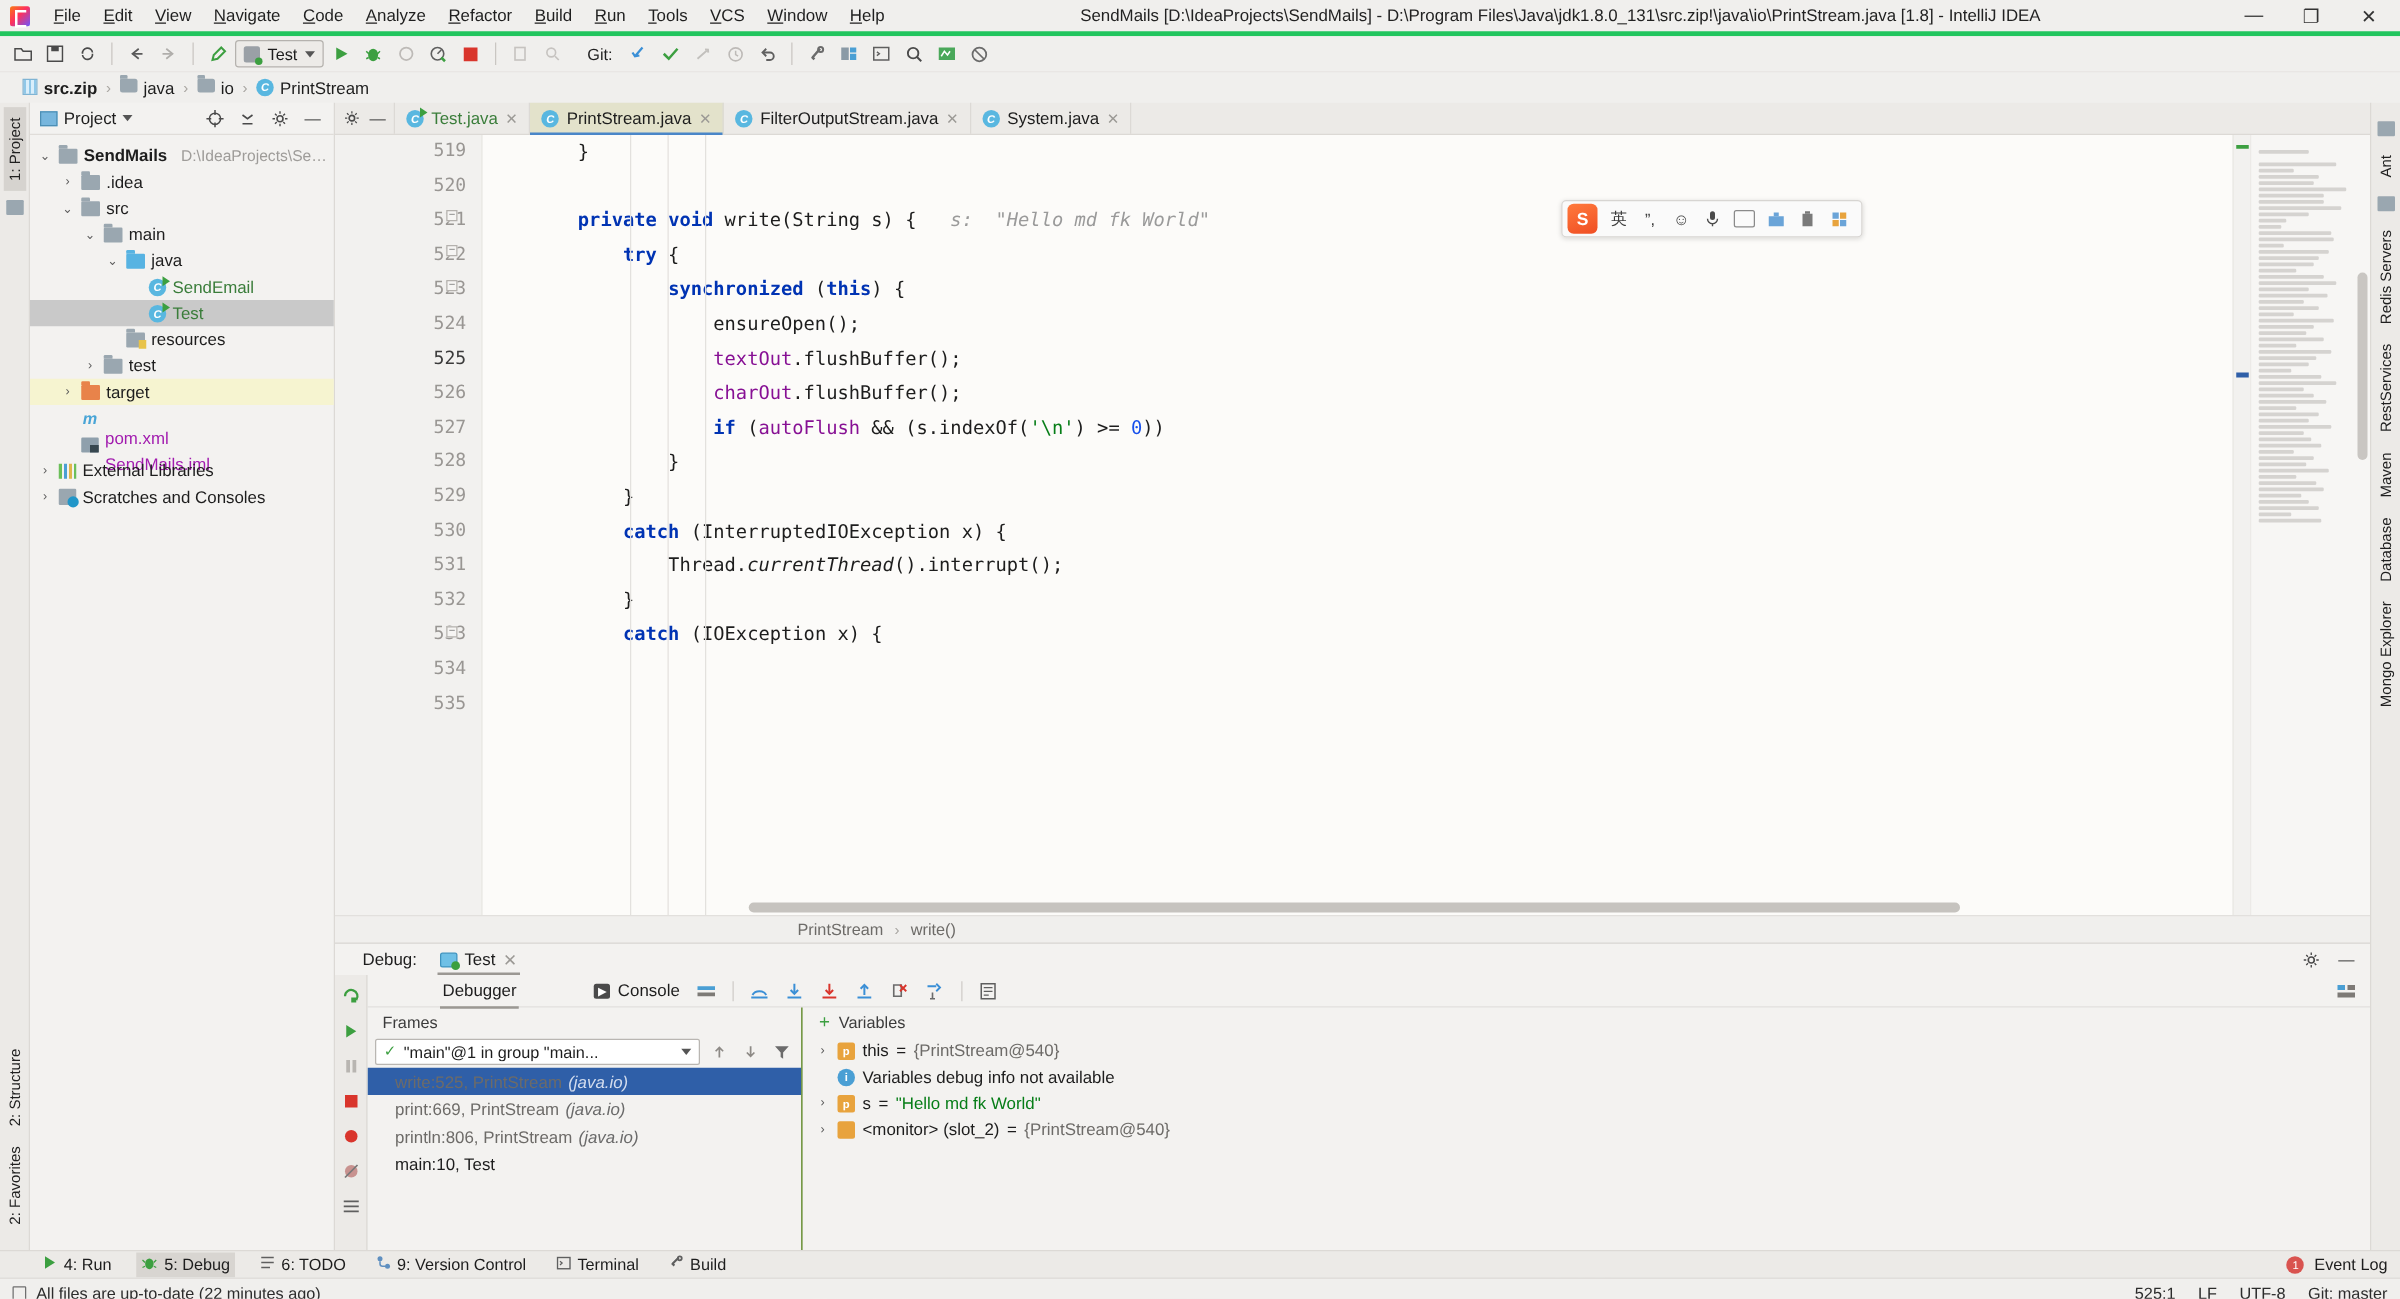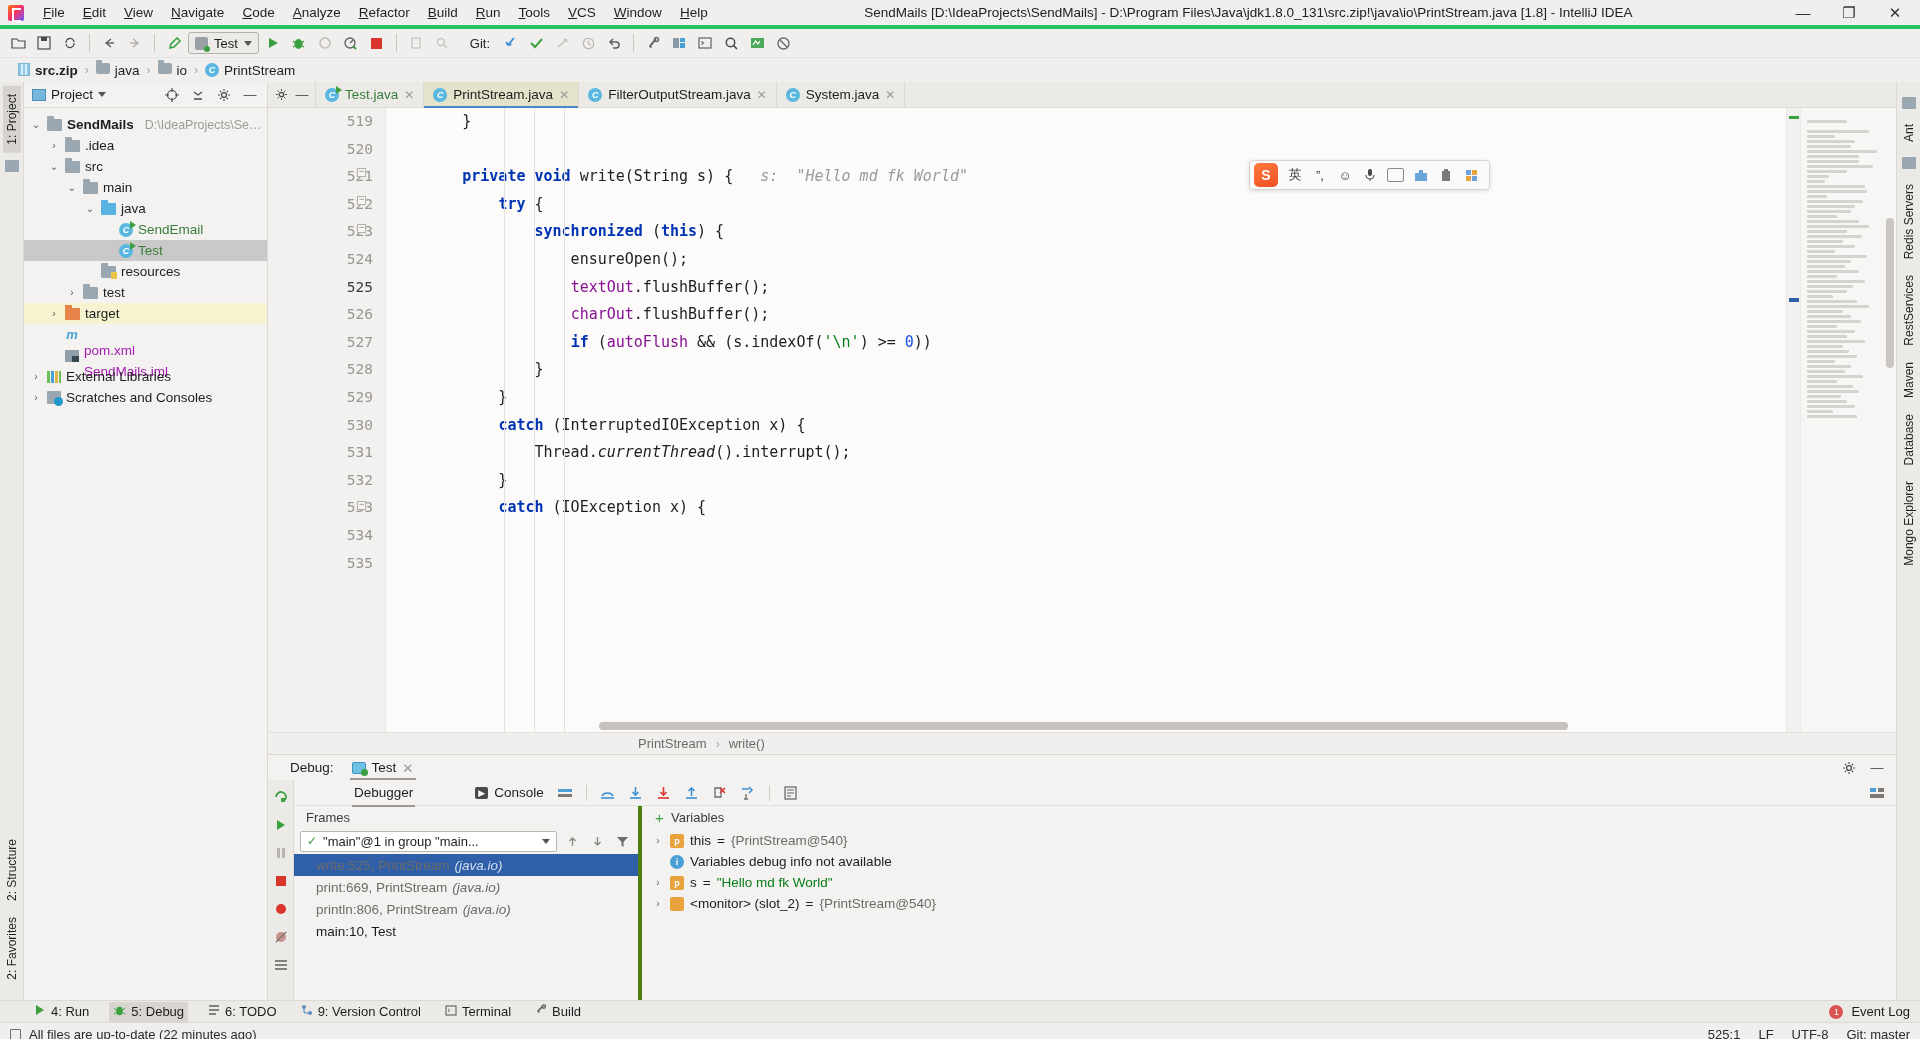--- a/index.html
+++ b/index.html
@@ -247,21 +247,21 @@
   .dbg-rail-btn{width:18px;height:18px;display:flex;align-items:center;justify-content:center;cursor:default;}
   .dbg-content{flex:1;display:flex;flex-direction:column;min-width:0;}
   .dbg-tabs {
     height:26px; display:flex; align-items:center; gap:10px; padding:0 10px; border-bottom:1px solid #e2e0dd;
   }
   .dtab{font-size:13.5px;padding:3px 2px;position:relative;cursor:default;display:flex;align-items:center;gap:6px;margin-left:48px;}
   .dtab.active::after{content:"";position:absolute;left:0;right:0;bottom:-4px;height:2px;background:#9b9893;}
   .console-ico{width:13px;height:12px;background:#4a4a4a;color:#fff;font-size:9px;display:flex;align-items:center;justify-content:center;border-radius:2px;}
   .dsep{width:1px;height:16px;background:#cfccc8;margin:0 2px;}
   .dbg-split{flex:1;display:flex;min-height:0;}
-  .frames-pane{width:348px;border-right:4px solid #4d7c0f;display:flex;flex-direction:column;}
+  .frames-pane{width:348px;border-right:1px solid #4d7c0f;display:flex;flex-direction:column;}
   .pane-label{height:22px;display:flex;align-items:center;padding-left:12px;font-size:13px;color:#3b3b3b;}
   .thread-row{height:26px;display:flex;align-items:center;gap:6px;padding:0 6px;}
   .thread-sel{
     flex:1;display:flex;align-items:center;gap:6px;height:21px;border:1px solid #b9b6b2;background:#fff;
     padding:0 6px;font-size:13px;border-radius:2px;min-width:0;
   }
   .thread-sel .txt{overflow:hidden;text-overflow:ellipsis;white-space:nowrap;flex:1;}
   .tick{color:#3c9f40;font-size:12px;}
   .mini-btn{width:19px;height:19px;display:flex;align-items:center;justify-content:center;color:#4a4a4a;font-size:13px;cursor:default;}
   .frames-list{flex:1;overflow:hidden;font-size:13.5px;}

